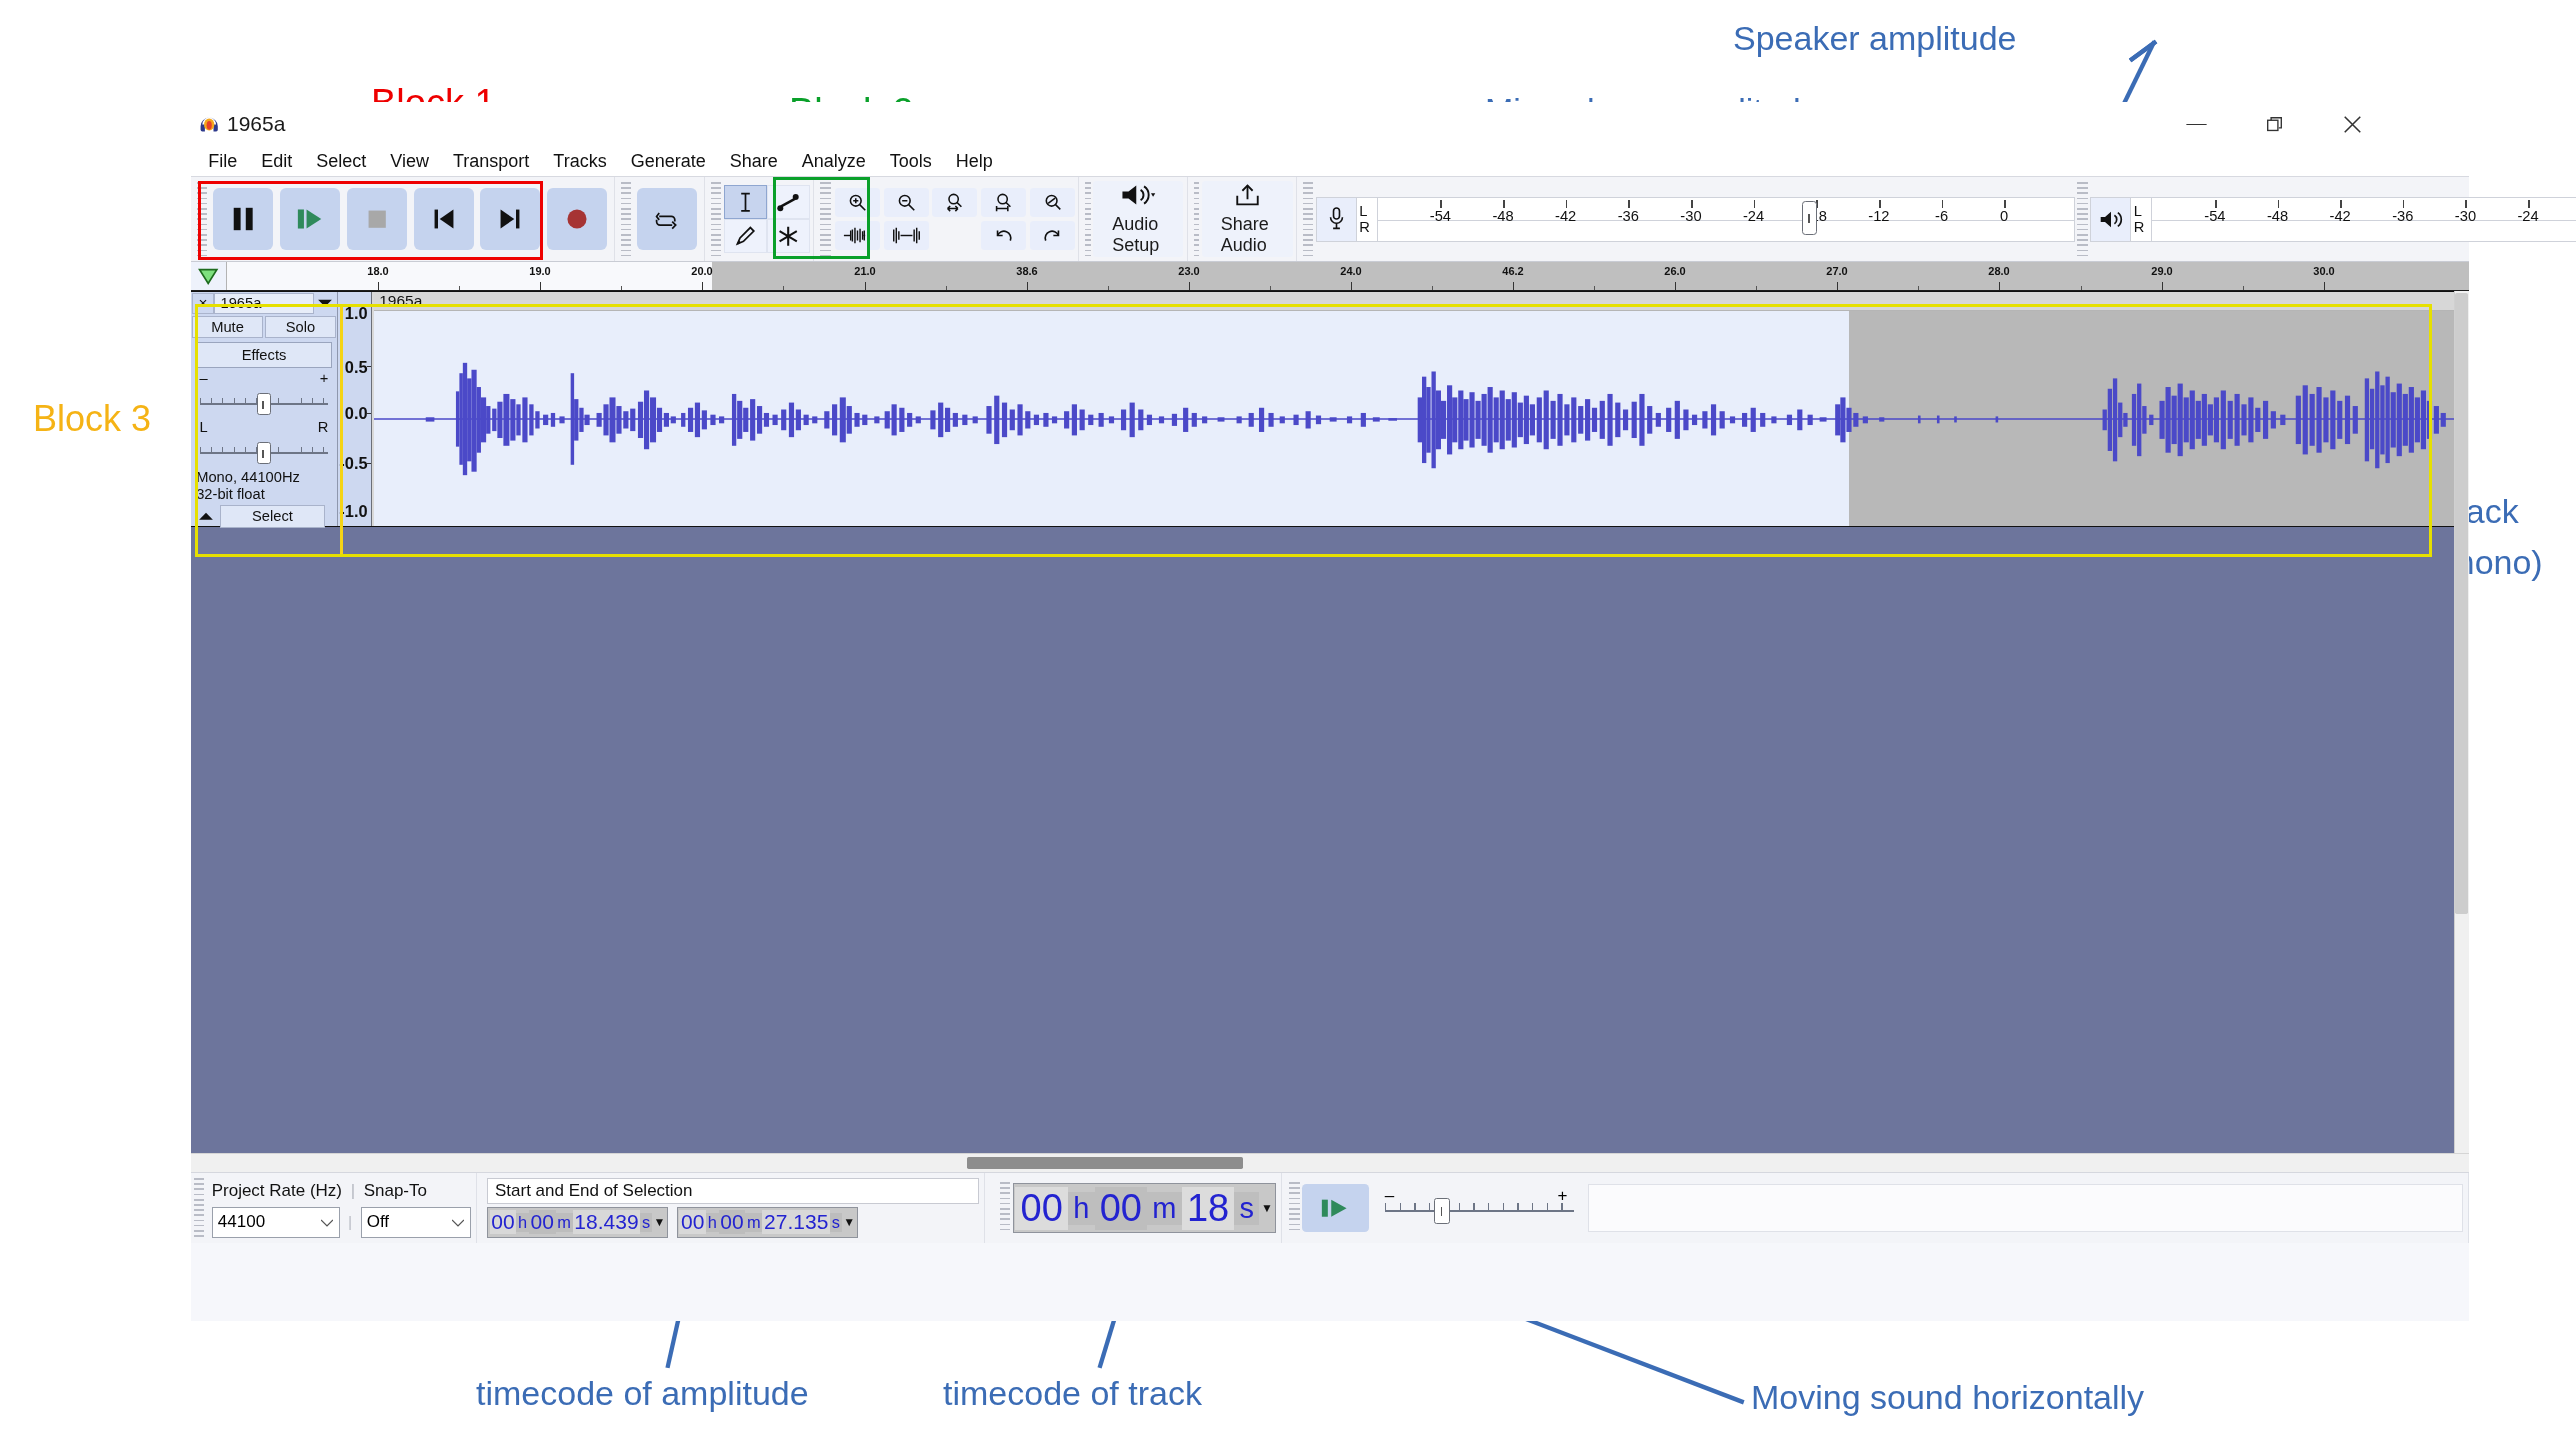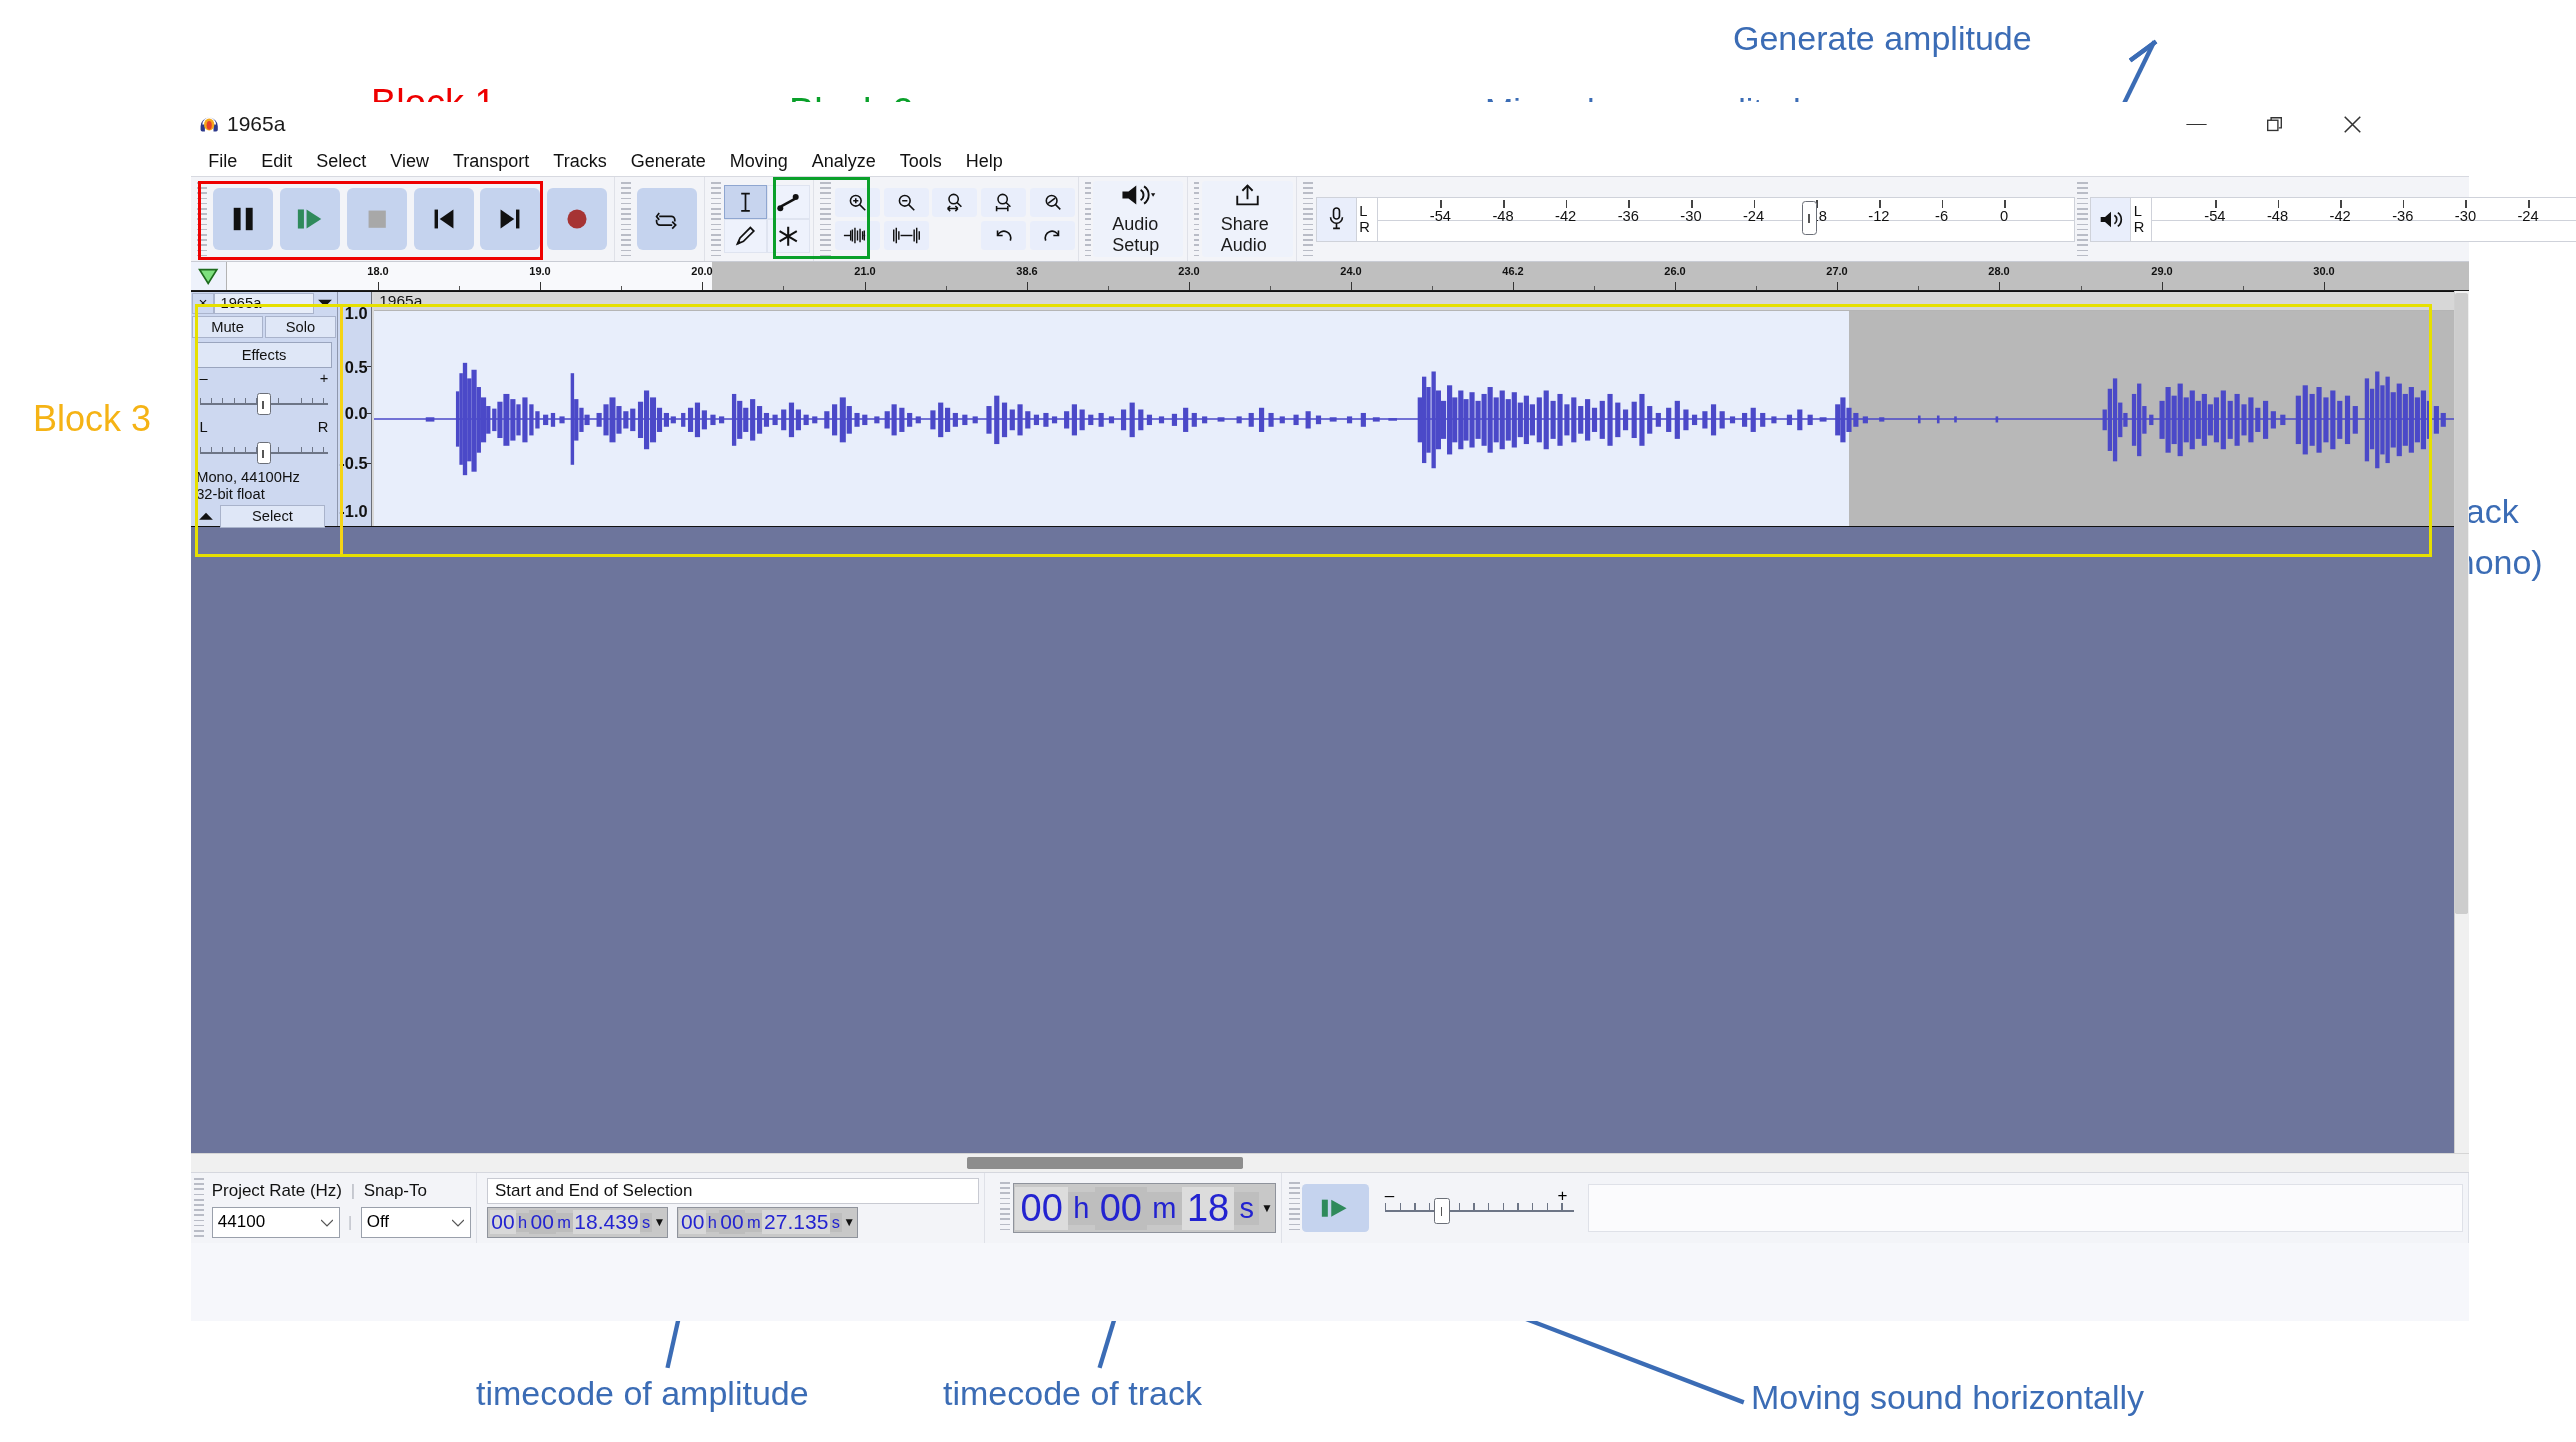--- a/index.html
+++ b/index.html
@@ -166,21 +166,21 @@
   .hl.green { border:3.4px solid #0aa02a; }
   .hl.amber { border:3.4px solid #f5d415; }
   .hl.yellowtrack { border:3.4px solid #e6e000; }
 </style>
 </head>
 <body>
 
 <div class="annot annot-red" style="left:371px; top:82px; font-weight:400;">Block 1</div>
 <div class="annot annot-green" style="left:789px; top:91px;">Block 2</div>
 <div class="annot annot-amber" style="left:33px; top:398px;">Block 3</div>
-<div class="annot annot-blue" style="left:1733px; top:19px;">Generate amplitude</div>
+<div class="annot annot-blue" style="left:1733px; top:19px;">Speaker amplitude</div>
 <div class="annot annot-blue" style="left:1485px; top:91px;">Microphone amplitude</div>
 <div class="annot annot-blue" style="left:2435px; top:492px;">Track</div>
 <div class="annot annot-blue" style="left:2435px; top:543px;">(mono)</div>
 <div class="annot annot-blue" style="left:476px; top:1374px;">timecode of amplitude</div>
 <div class="annot annot-blue" style="left:943px; top:1374px;">timecode of track</div>
 <div class="annot annot-blue" style="left:1751px; top:1378px;">Moving sound horizontally</div>
 
 <svg width="2576" height="1443" style="position:absolute;left:0;top:0;pointer-events:none;" viewBox="0 0 2987 1673">
   <line x1="2470" y1="70" x2="2500" y2="48" stroke="#3b6cb5" stroke-width="5"></line>
   <line x1="2500" y1="48" x2="2470" y2="70" stroke="#3b6cb5" stroke-width="5"></line>
@@ -222,21 +222,21 @@
   </div>
 
   <div class="menubar">
     <div class="menuitem"><span class="u">File</span></div>
     <div class="menuitem"><span class="u">Edit</span></div>
     <div class="menuitem"><span class="u">Select</span></div>
     <div class="menuitem"><span class="u">View</span></div>
     <div class="menuitem"><span class="u">Transport</span></div>
     <div class="menuitem"><span class="u">Tracks</span></div>
     <div class="menuitem"><span class="u">Generate</span></div>
-    <div class="menuitem"><span class="u">Moving</span></div>
+    <div class="menuitem"><span class="u">Share</span></div>
     <div class="menuitem"><span class="u">Analyze</span></div>
     <div class="menuitem"><span class="u">Tools</span></div>
     <div class="menuitem"><span class="u">Help</span></div>
   </div>
 
   <div class="toolbars">
 
     <div class="tbgroup">
       <div class="grip"></div>
       <div class="tbtn">

